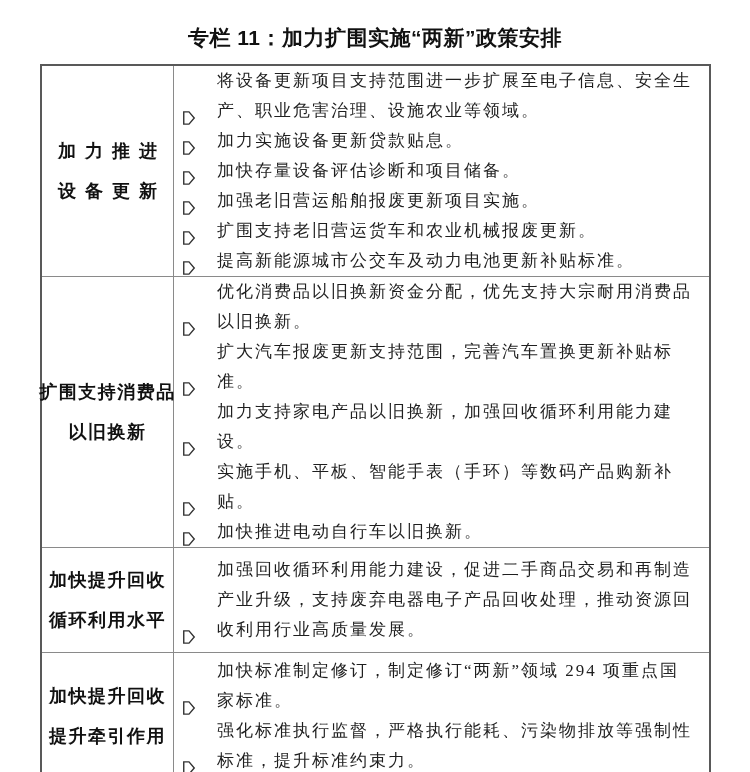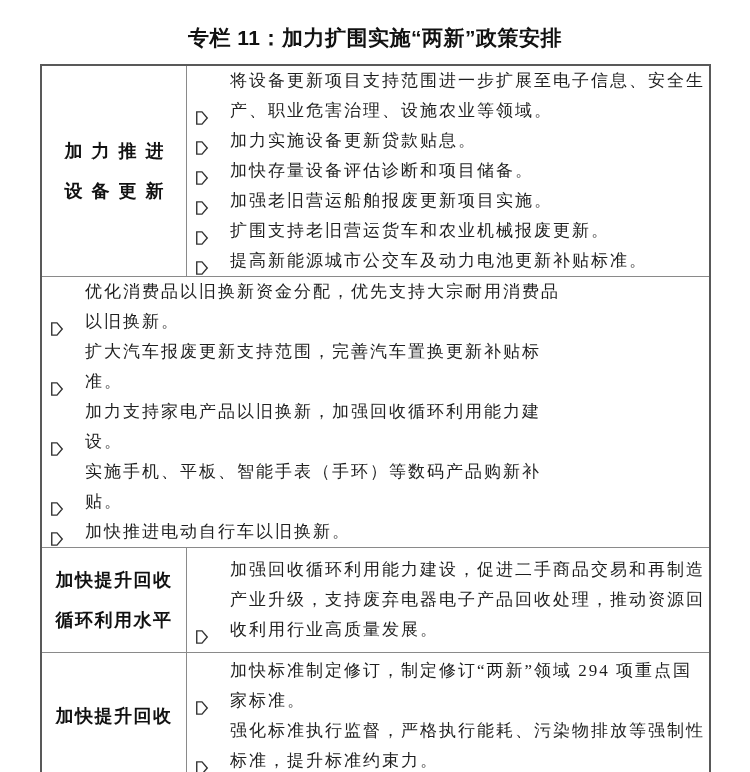--- a/index.html
+++ b/index.html
@@ -30,21 +30,21 @@
     display: flex;
     border-bottom: 1px solid #8a8a8a;
   }
   .trow:last-child { border-bottom: none; }
   .r1 { min-height: 209px; }
   .r2 { min-height: 241px; }
   .r3 { min-height: 104px; }
   .r4 { min-height: 125px; }
   .hcell {
     flex: none;
-    width: 145px;
+    width: 132px;
     box-sizing: border-box;
     border-right: 1px solid #8a8a8a;
     display: flex;
     flex-direction: column;
     justify-content: center;
     align-items: center;
     font-family: "Liberation Sans", sans-serif;
     font-weight: bold;
     font-size: 18px;
     line-height: 40px;
@@ -123,20 +123,24 @@
           <svg class="bicon" viewBox="0 0 16 18">
               <path d="M2 2 L8 2 L14 9 L8 16 L2 16 Z" fill="none" stroke="#333333" stroke-width="1.6"></path>
             </svg>
           <span class="btext">提高新能源城市公交车及动力电池更新补贴标准。</span>
         </li>
       </ul>
     </div>
   </div>
 
   <div class="trow r2">
+    <div class="hcell">
+      <span class="hl">扩围支持消费品</span>
+      <span class="hl">以旧换新</span>
+    </div>
     <div class="ccell">
       <ul class="blist">
         <li class="bitem">
           <svg class="bicon" viewBox="0 0 16 18">
               <path d="M2 2 L8 2 L14 9 L8 16 L2 16 Z" fill="none" stroke="#333333" stroke-width="1.6"></path>
             </svg>
           <span class="btext">优化消费品以旧换新资金分配，优先支持大宗耐用消费品以旧换新。</span>
         </li>
         <li class="bitem">
           <svg class="bicon" viewBox="0 0 16 18">
@@ -179,20 +183,21 @@
             </svg>
           <span class="btext">加强回收循环利用能力建设，促进二手商品交易和再制造产业升级，支持废弃电器电子产品回收处理，推动资源回收利用行业高质量发展。</span>
         </li>
       </ul>
     </div>
   </div>
 
   <div class="trow r4">
     <div class="hcell">
       <span class="hl">加快提升回收</span>
+      <span class="hl">提升牵引作用</span>
     </div>
     <div class="ccell">
       <ul class="blist">
         <li class="bitem">
           <svg class="bicon" viewBox="0 0 16 18">
               <path d="M2 2 L8 2 L14 9 L8 16 L2 16 Z" fill="none" stroke="#333333" stroke-width="1.6"></path>
             </svg>
           <span class="btext">加快标准制定修订，制定修订“两新”领域 294 项重点国家标准。</span>
         </li>
         <li class="bitem">

